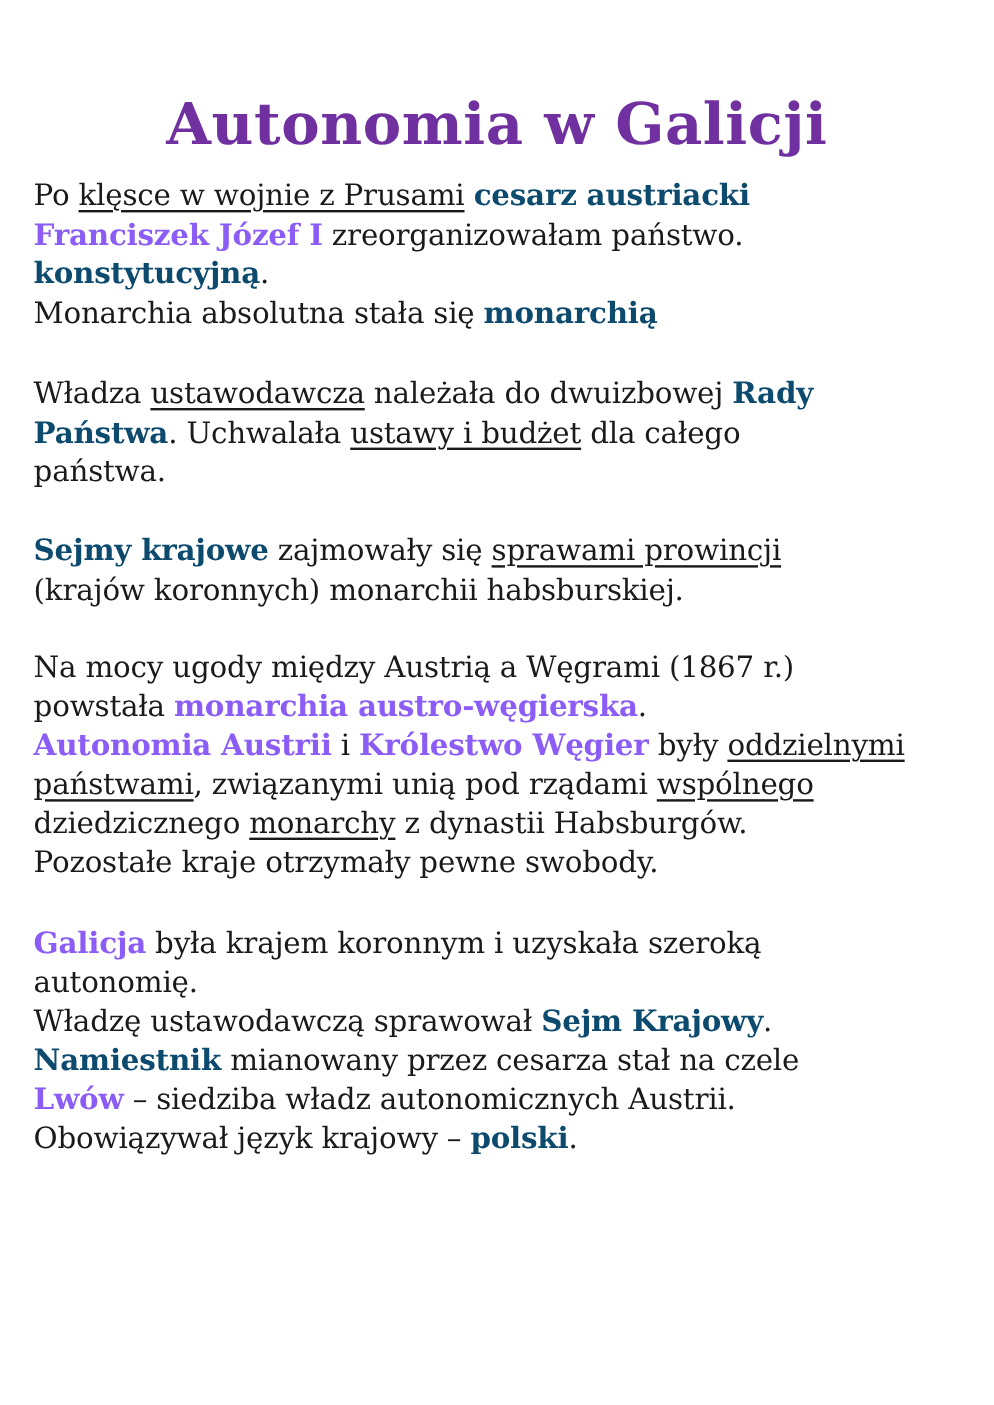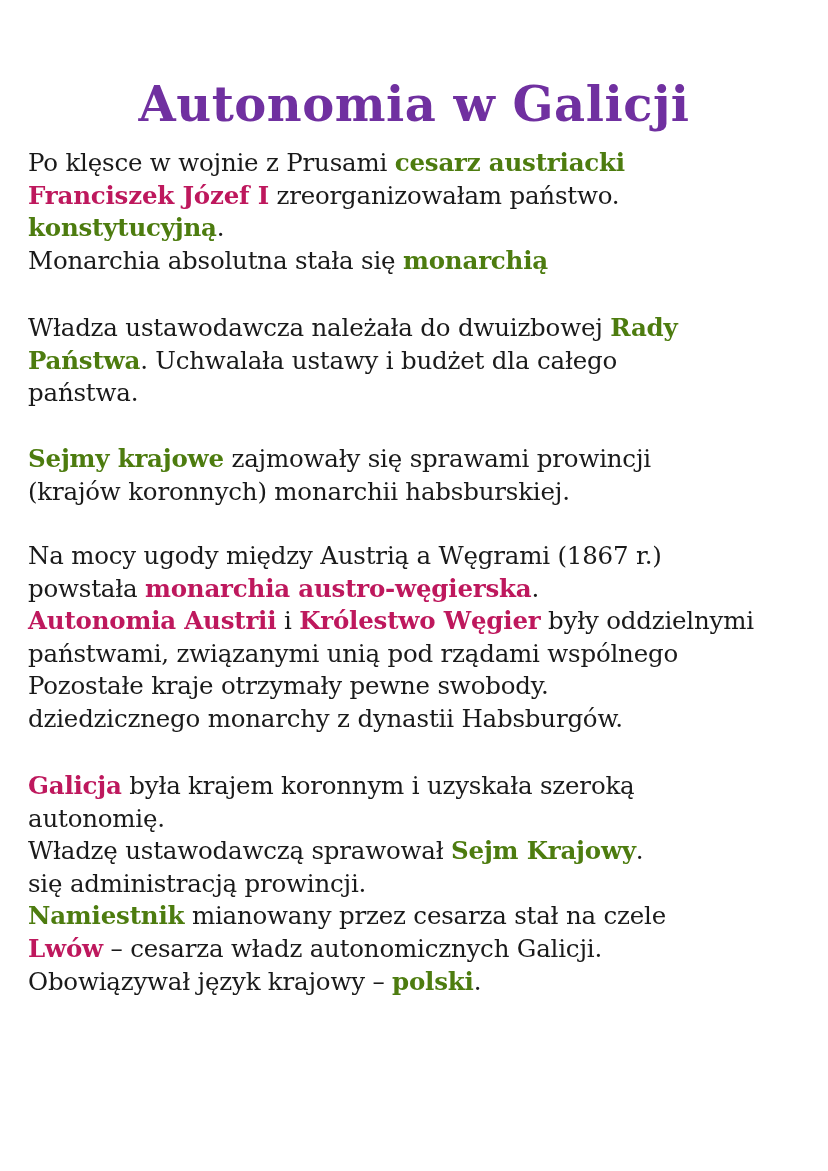--- a/index.html
+++ b/index.html
@@ -15,23 +15,23 @@
     font-weight: bold; font-size: 48px; line-height: 64px;
     color: #7030a0; letter-spacing: 0.5px; margin-top: 20px;
   }
   .para {
     position: absolute; left: 28px; width: 790px;
     font-size: 24.5px; line-height: 32.6px;
     letter-spacing: -0.2px;
     white-space: nowrap;
   }
   .line { display: block; height: 32.6px; }
-  .b { font-weight: bold; color: #4d7c0f; }
-  .p { font-weight: bold; color: #be185d; }
-  .u { text-underline-offset: 4px; text-decoration-thickness: 1.5px; }
+  .b { font-weight: bold; color: #0c4a6e; }
+  .p { font-weight: bold; color: #8b5cf6; }
+  .u { text-decoration: underline; text-underline-offset: 4px; text-decoration-thickness: 1.5px; }
 </style>
 </head>
 <body>
 
 <div class="page">
   <div class="title">Autonomia w Galicji</div>
 
   <div class="para" style="top:147px">
       <span class="line"><span>Po </span><span class="u">klęsce w wojnie z Prusami</span><span> </span><span class="b">cesarz austriacki</span></span>
       <span class="line"><span class="p">Franciszek Józef I</span><span> zreorganizowałam państwo.</span></span>
@@ -45,25 +45,24 @@
     </div>
   <div class="para" style="top:443px">
       <span class="line"><span class="b">Sejmy krajowe</span><span> zajmowały się </span><span class="u">sprawami prowincji</span></span>
       <span class="line"><span>(krajów koronnych) monarchii habsburskiej.</span></span>
     </div>
   <div class="para" style="top:540px">
       <span class="line"><span>Na mocy ugody między Austrią a Węgrami (1867 r.)</span></span>
       <span class="line"><span>powstała </span><span class="p">monarchia austro-węgierska</span><span>.</span></span>
       <span class="line"><span class="p">Autonomia Austrii</span><span> i </span><span class="p">Królestwo Węgier</span><span> były </span><span class="u">oddzielnymi</span></span>
       <span class="line"><span class="u">państwami</span><span>, związanymi unią pod rządami </span><span class="u">wspólnego</span></span>
+      <span class="line"><span>dziedzicznego </span><span class="u">monarchy</span><span> z dynastii Habsburgów.</span></span>
       <span class="line"><span>Pozostałe kraje otrzymały pewne swobody.</span></span>
-      <span class="line"><span>dziedzicznego </span><span class="u">monarchy</span><span> z dynastii Habsburgów.</span></span>
     </div>
   <div class="para" style="top:770px">
       <span class="line"><span class="p">Galicja</span><span> była krajem koronnym i uzyskała szeroką</span></span>
       <span class="line"><span>autonomię.</span></span>
       <span class="line"><span>Władzę ustawodawczą sprawował </span><span class="b">Sejm Krajowy</span><span>.</span></span>
-      <span class="line"><span>się administracją prowincji.</span></span>
       <span class="line"><span class="b">Namiestnik</span><span> mianowany przez cesarza stał na czele</span></span>
-      <span class="line"><span class="p">Lwów</span><span> – cesarza władz autonomicznych Galicji.</span></span>
+      <span class="line"><span class="p">Lwów</span><span> – siedziba władz autonomicznych Austrii.</span></span>
       <span class="line"><span>Obowiązywał język krajowy – </span><span class="b">polski</span><span>.</span></span>
     </div>
 </div>
 
 </body></html>

